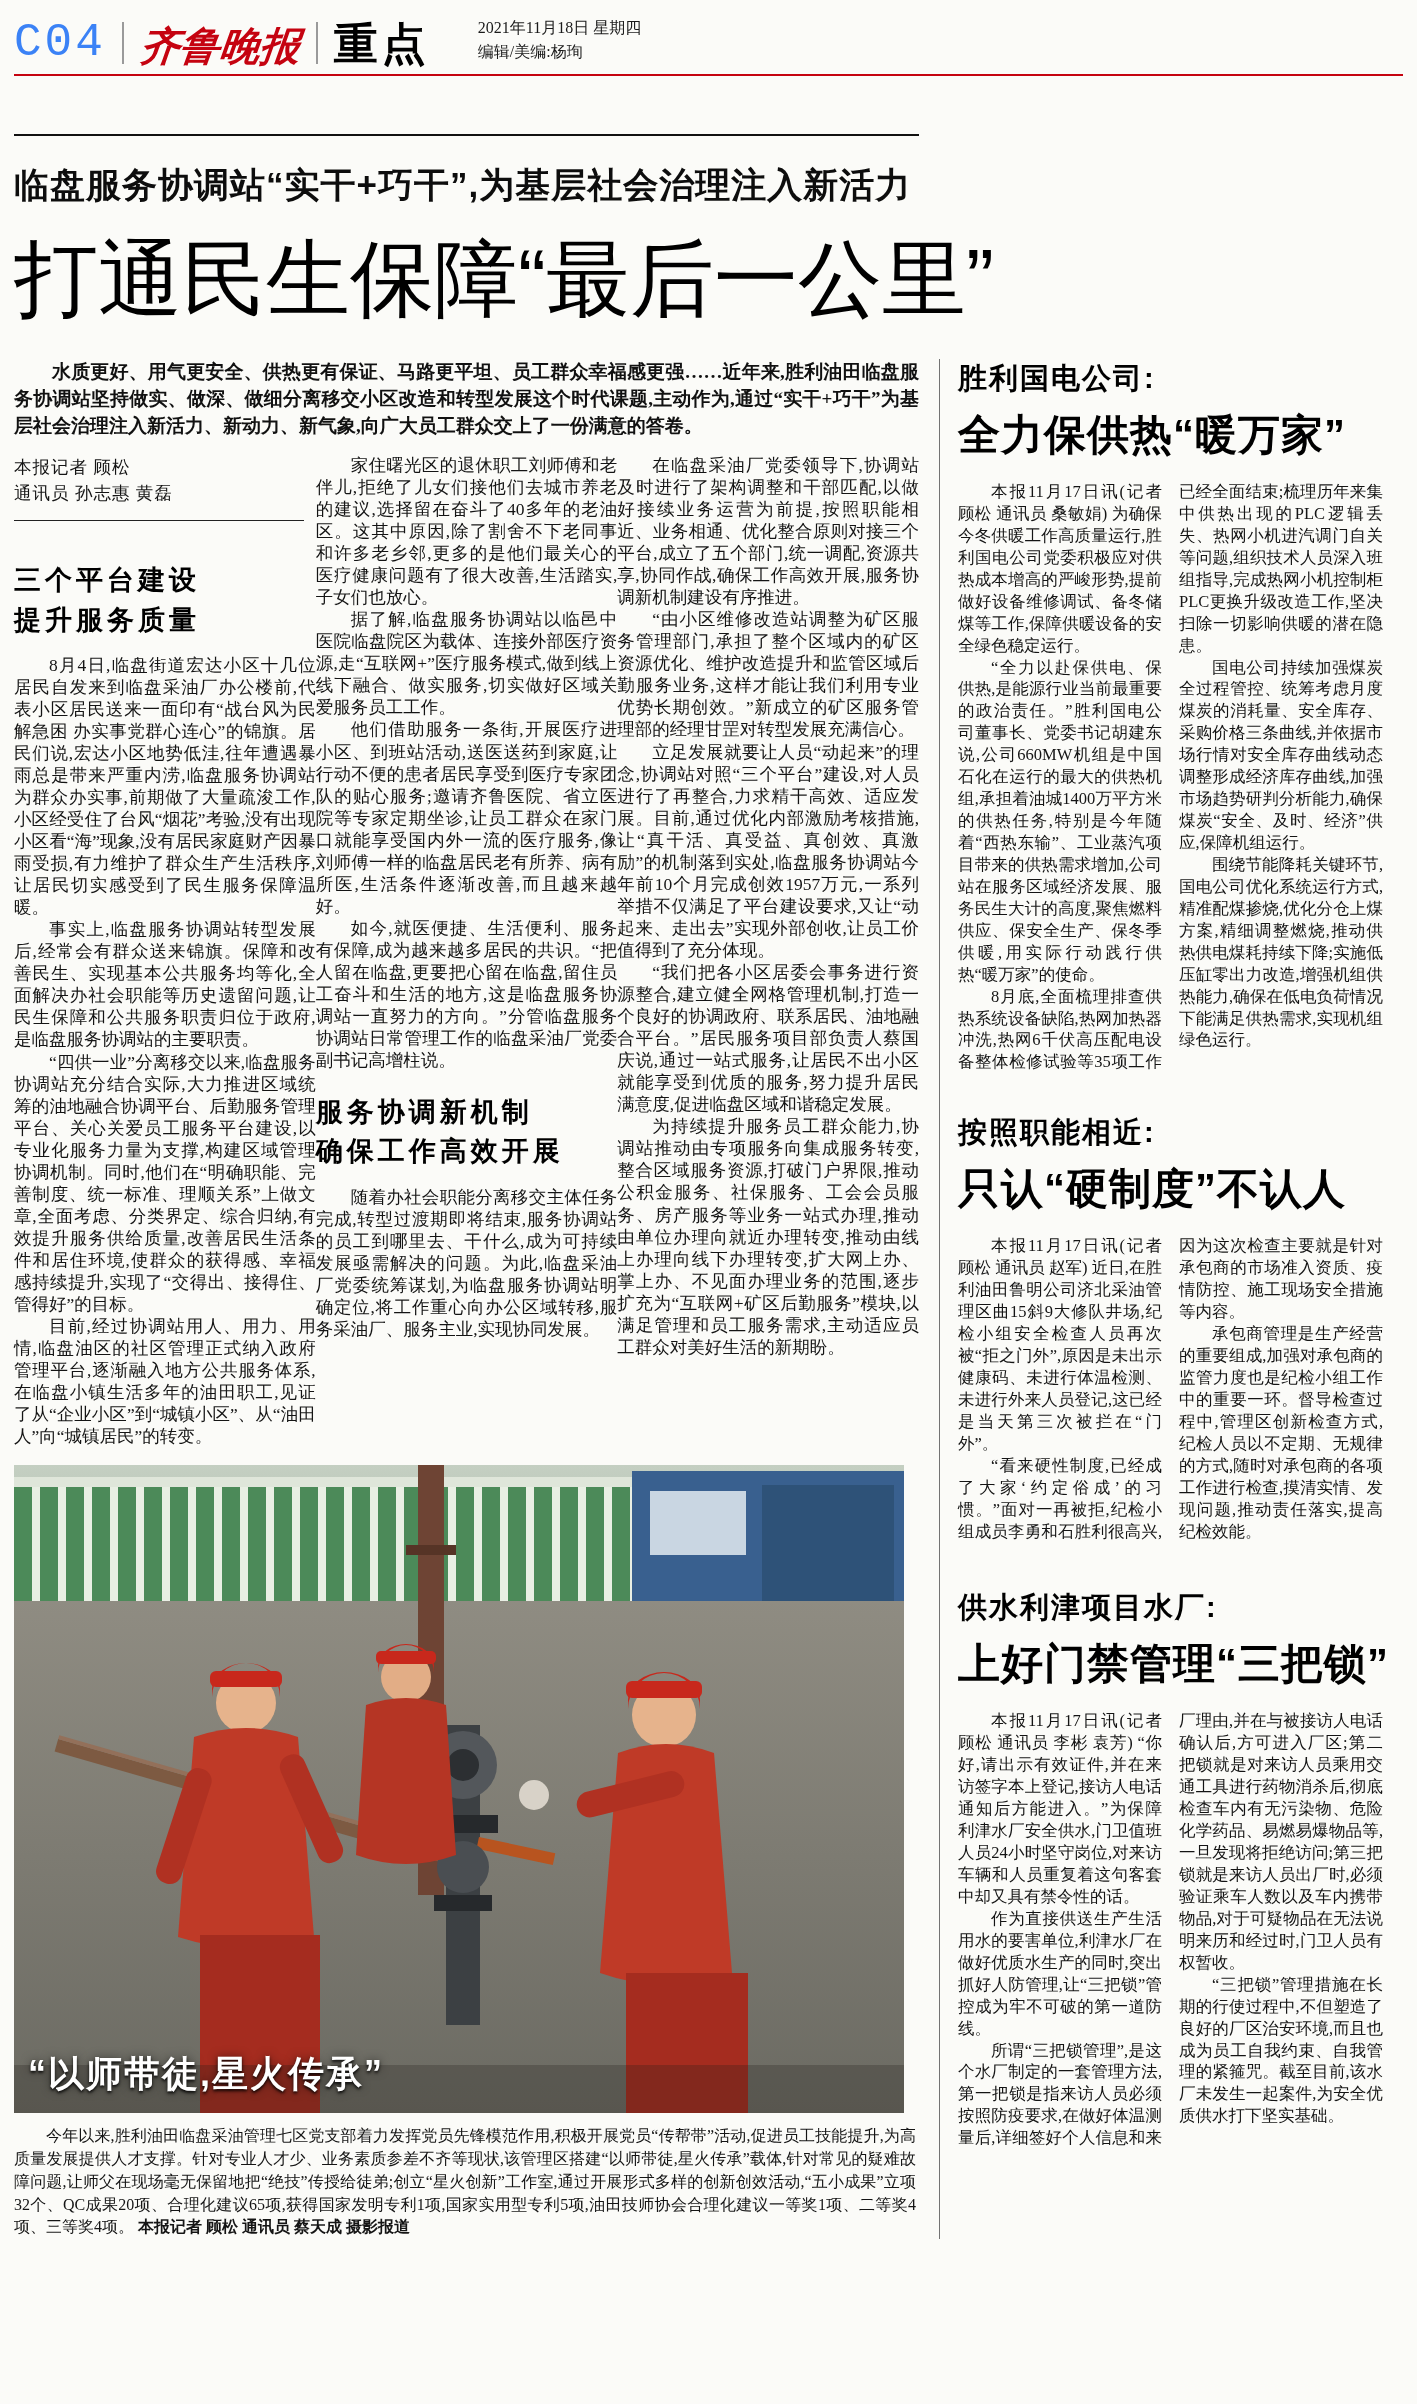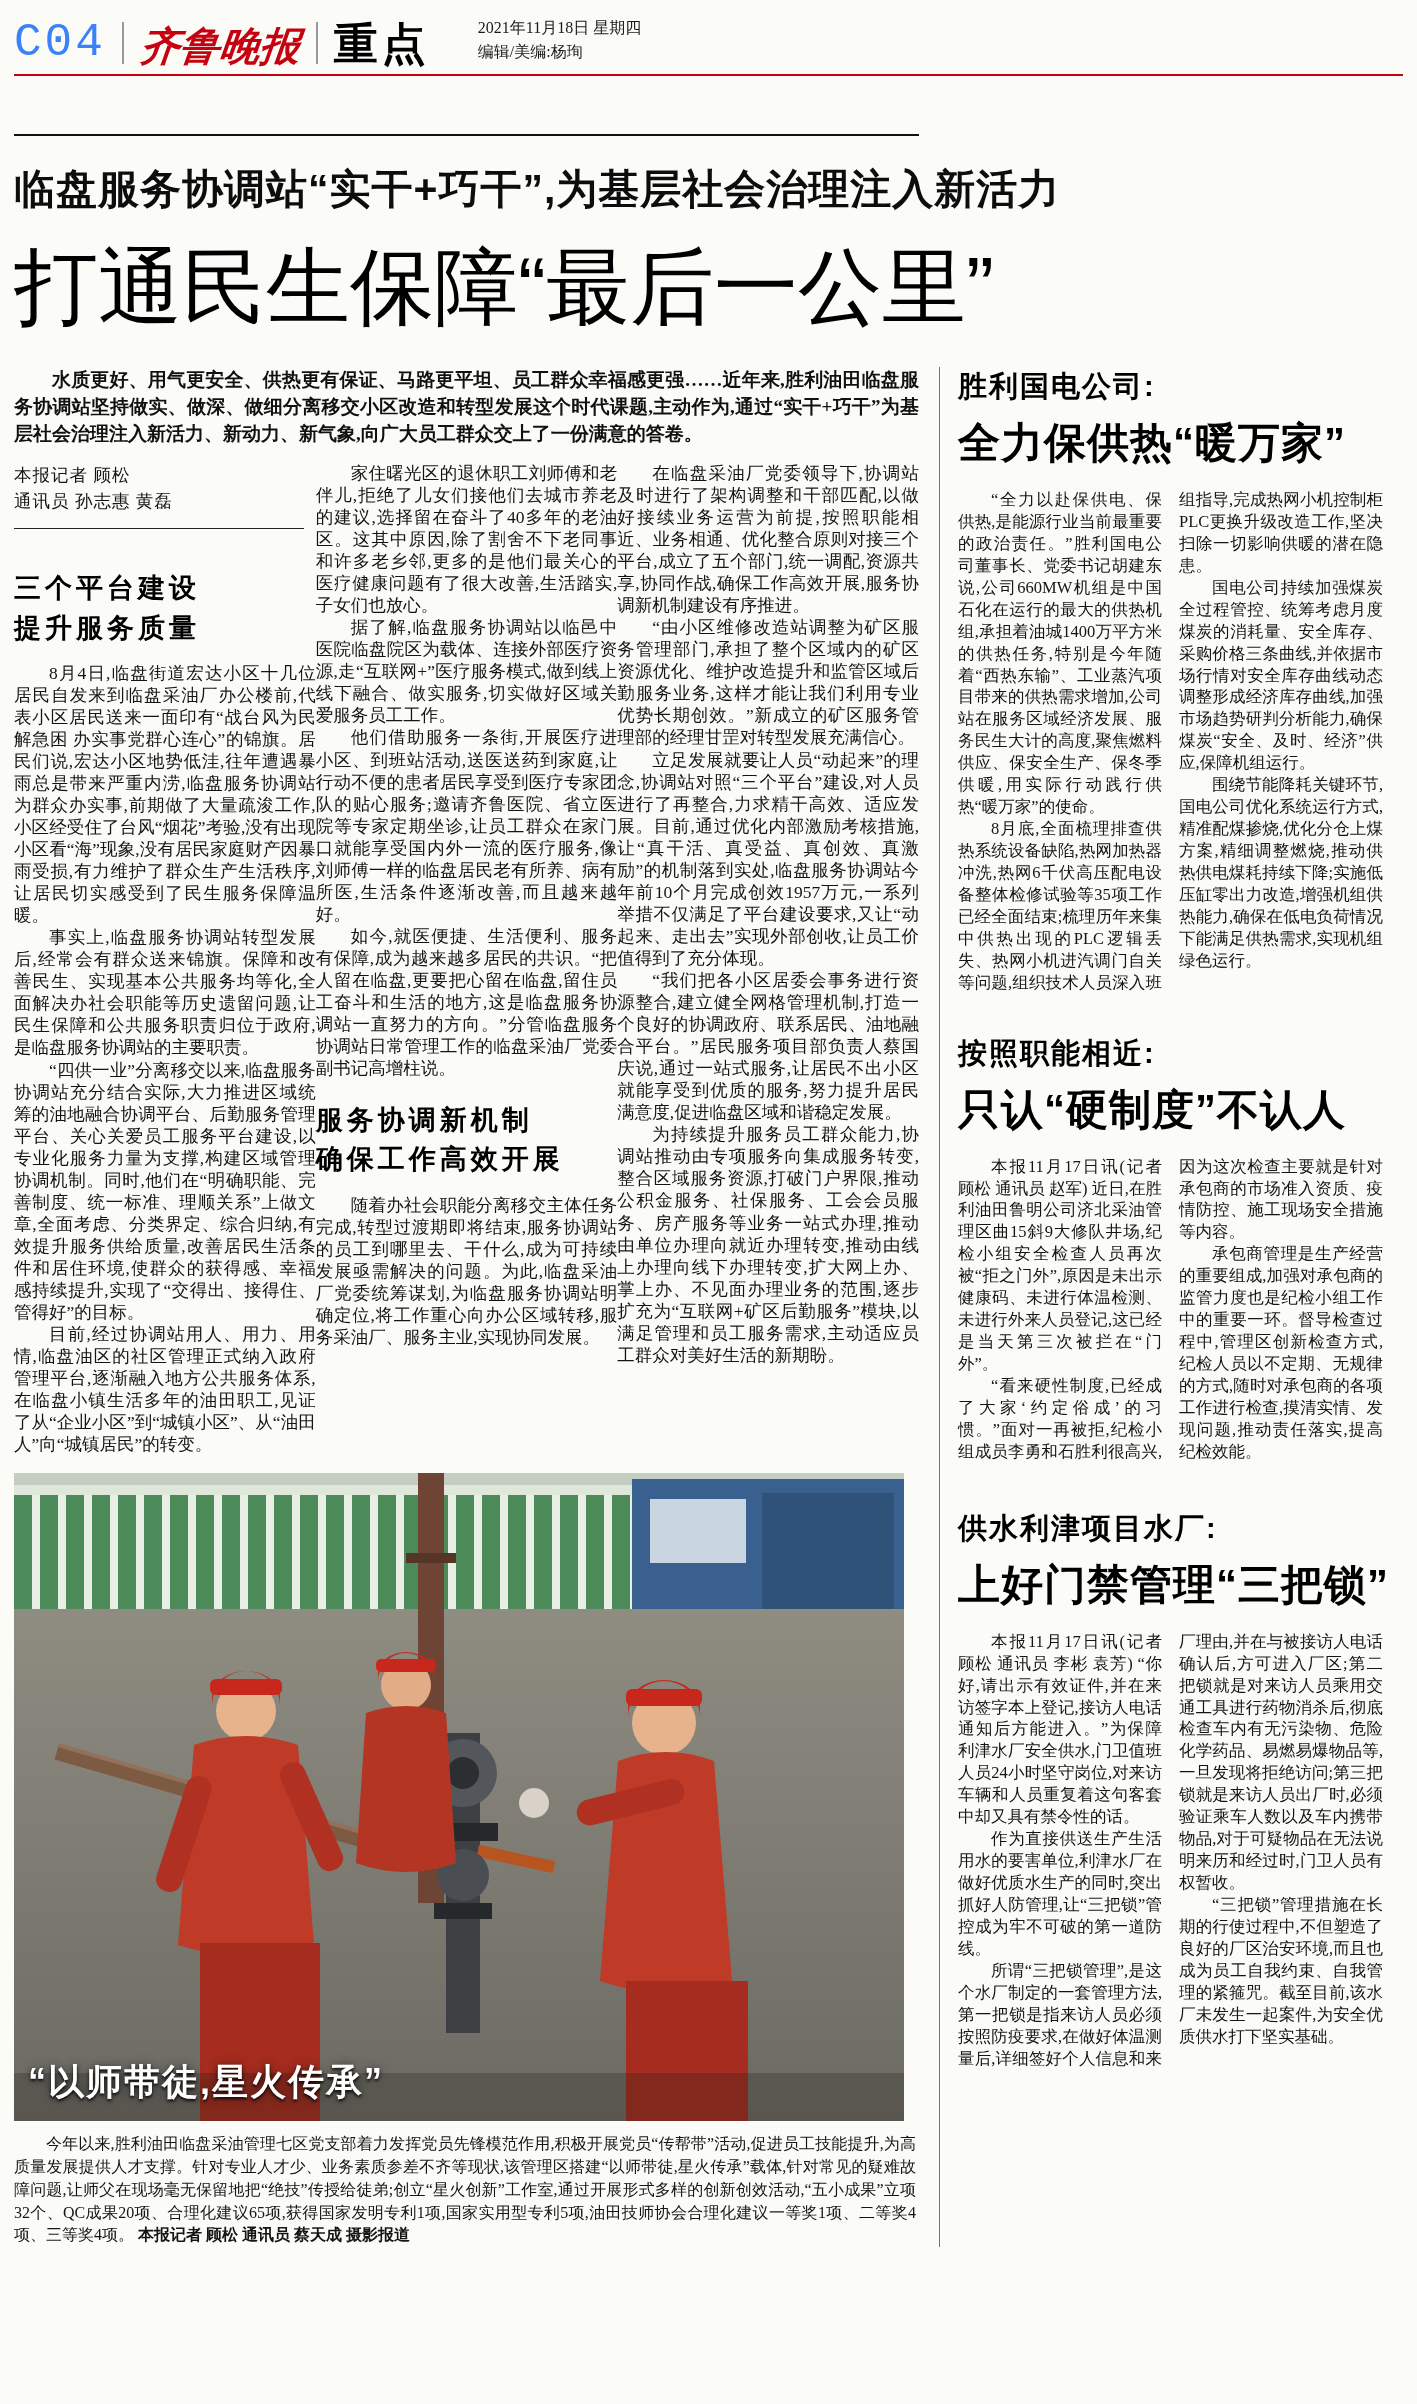--- a/index.html
+++ b/index.html
@@ -11,21 +11,21 @@
   .hdr { display:flex; align-items:flex-end; height:52px; margin-top:4px; }
   .page-code { font-family:Liberation Mono, monospace; font-size:46px; font-weight:400; letter-spacing:3px; color:#3b82f6; line-height:1; }
   .vsep { width:2px; height:42px; background:#9a9a9a; margin:0 16px 2px 16px; }
   .masthead { font-family:"DejaVu Serif", serif; font-style:italic; font-weight:bold; font-size:40px; color:#c50310; line-height:1; transform:skewX(-6deg); }
   .section-label { font-family:"Liberation Sans", sans-serif; font-weight:bold; font-size:44px; line-height:1; color:#000; letter-spacing:4px; }
   .dateblock { margin-left:48px; margin-bottom:2px; font-size:16px; line-height:1.5; color:#1a1a1a; }
   .hdr-rule { height:2px; background:#c50310; margin-top:8px; }
 
   
   .top-rule { width:905px; height:2px; background:#111; margin-top:58px; }
-  .kicker { width:930px; font-family:"Liberation Sans", sans-serif; font-weight:bold; font-size:41px; letter-spacing:1px; color:#0d0d0d; margin-top:26px; white-space:nowrap; }
+  .kicker { width:930px; font-family:"Liberation Sans", sans-serif; font-weight:bold; font-size:35px; letter-spacing:1px; color:#0d0d0d; margin-top:26px; white-space:nowrap; }
   .headline { width:1060px; font-family:"Liberation Sans", sans-serif; font-weight:normal; font-size:84px; letter-spacing:0px; color:#000; margin-top:14px; white-space:nowrap; }
 
   
   .bodyrow { display:flex; margin-top:22px; }
   .mainarea { width:905px; }
   .sidebar { width:444px; margin-left:20px; border-left:1px solid #737373; padding-left:18px; }
 
   .intro { font-size:19px; font-weight:bold; line-height:1.42; text-align:justify; text-indent:2em; color:#111; }
 
   .cols { display:flex; margin-top:14px; }
@@ -193,20 +193,21 @@
         <span class="photo-credit">本报记者 顾松 通讯员 蔡天成 摄影报道</span>
       </p>
     </div>
 
     <div class="sidebar">
 
       <div class="sb-art">
         <div class="sb-kicker">胜利国电公司:</div>
         <div class="sb-headline">全力保供热“暖万家”</div>
         <div class="sb-body">
+          <p class="para">本报11月17日讯(记者 顾松 通讯员 桑敏娟) 为确保今冬供暖工作高质量运行,胜利国电公司党委积极应对供热成本增高的严峻形势,提前做好设备维修调试、备冬储煤等工作,保障供暖设备的安全绿色稳定运行。</p>
           <p class="para">“全力以赴保供电、保供热,是能源行业当前最重要的政治责任。”胜利国电公司董事长、党委书记胡建东说,公司660MW机组是中国石化在运行的最大的供热机组,承担着油城1400万平方米的供热任务,特别是今年随着“西热东输”、工业蒸汽项目带来的供热需求增加,公司站在服务区域经济发展、服务民生大计的高度,聚焦燃料供应、保安全生产、保冬季供暖,用实际行动践行供热“暖万家”的使命。</p>
           <p class="para">8月底,全面梳理排查供热系统设备缺陷,热网加热器冲洗,热网6千伏高压配电设备整体检修试验等35项工作已经全面结束;梳理历年来集中供热出现的PLC逻辑丢失、热网小机进汽调门自关等问题,组织技术人员深入班组指导,完成热网小机控制柜PLC更换升级改造工作,坚决扫除一切影响供暖的潜在隐患。</p>
           <p class="para">国电公司持续加强煤炭全过程管控、统筹考虑月度煤炭的消耗量、安全库存、采购价格三条曲线,并依据市场行情对安全库存曲线动态调整形成经济库存曲线,加强市场趋势研判分析能力,确保煤炭“安全、及时、经济”供应,保障机组运行。</p>
           <p class="para">围绕节能降耗关键环节,国电公司优化系统运行方式,精准配煤掺烧,优化分仓上煤方案,精细调整燃烧,推动供热供电煤耗持续下降;实施低压缸零出力改造,增强机组供热能力,确保在低电负荷情况下能满足供热需求,实现机组绿色运行。</p>
         </div>
       </div>
 
       <div class="sb-art sb-art2">
         <div class="sb-kicker">按照职能相近:</div>
         <div class="sb-headline">只认“硬制度”不认人</div>

